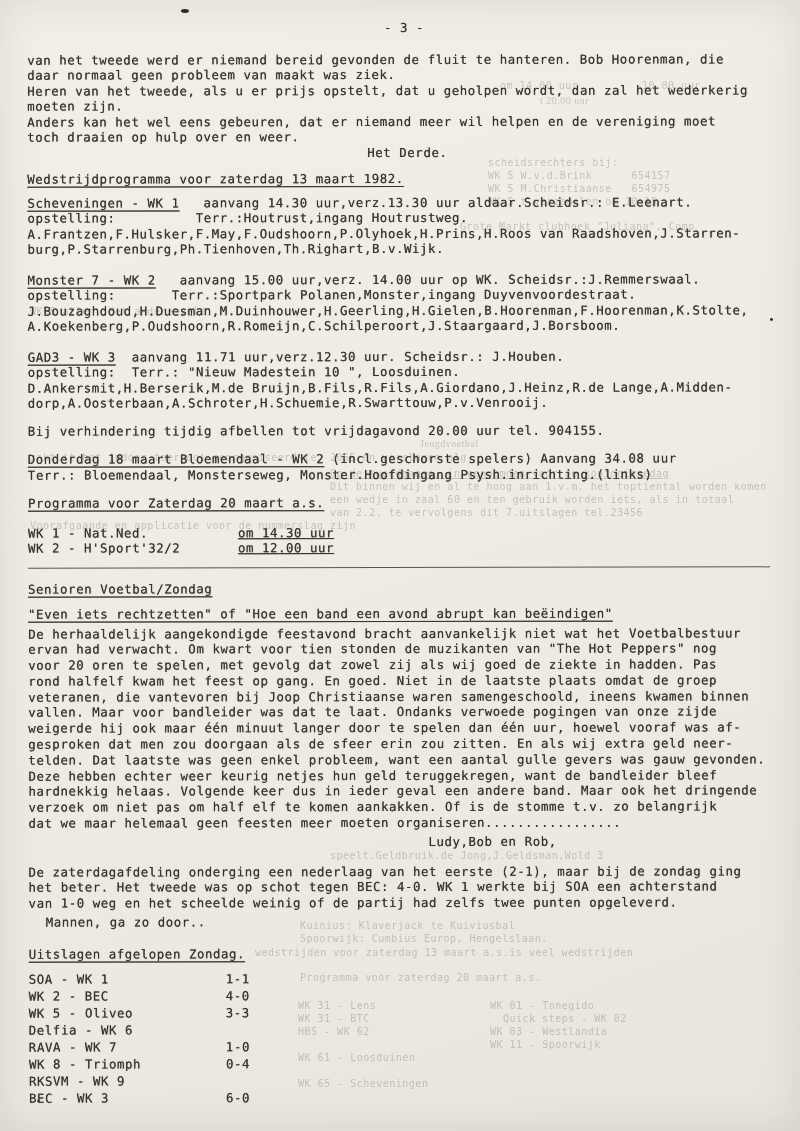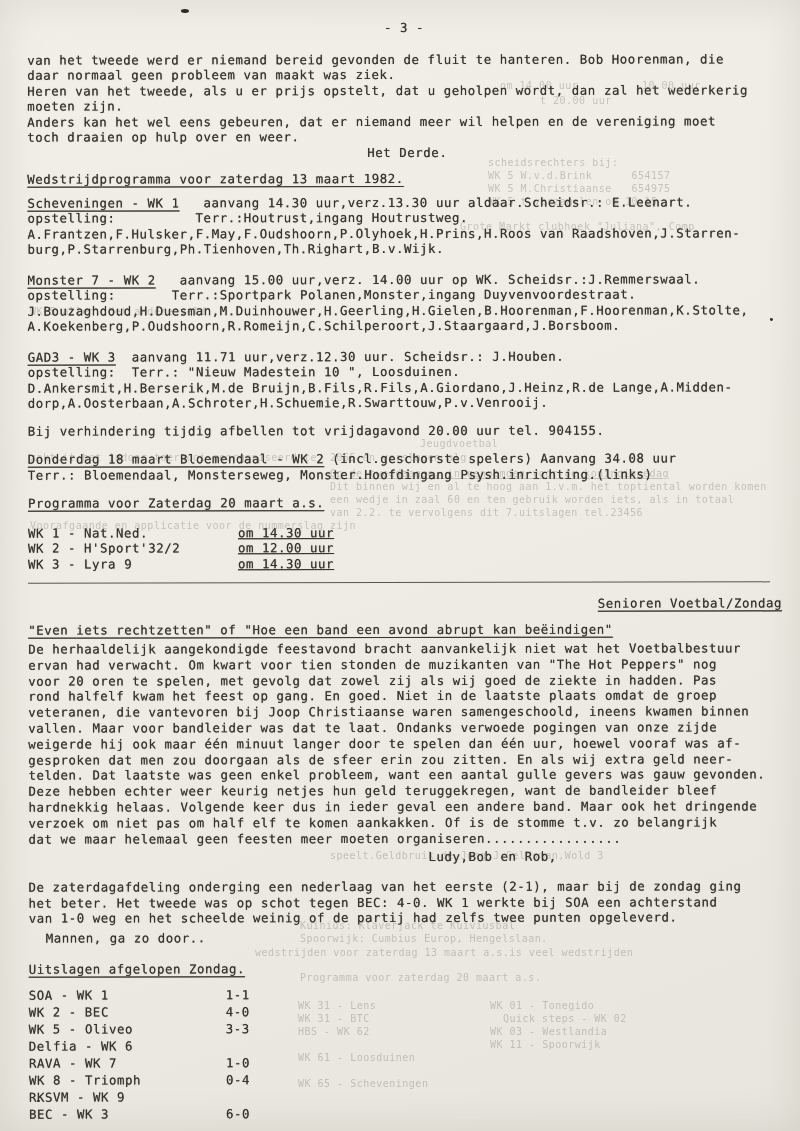--- a/index.html
+++ b/index.html
@@ -30,21 +30,21 @@
   .sig-derde{padding-left:340px;}
   .h-program{margin-top:11px;}
   .match-block{margin-top:15px;}
   .match-block.first{margin-top:8px;}
   .phone-note{margin-top:12px;}
   .thursday{margin-top:13px;}
   .h-saturday{margin-top:13px;}
   .fixtures{margin-top:14px;text-decoration:underline;}
   .col-fix{display:inline-block;width:210px;}
   .divider{margin-top:11px;border-top:1.6px solid rgba(62,60,54,.85);width:742px;}
-  .h-sunday{margin-top:13px;text-align:right;}
+  .h-sunday{margin-top:13px;}
   .party-title{margin-top:10px;}
   .party{margin-top:4px;}
   .party .line{line-height:15.8px;min-height:15.8px;}
   .sig-ludy{padding-left:400px;margin-top:3px;}
   .p-weekend{margin-top:14px;}
   .closing{margin-top:4px;padding-left:17px;}
   .h-results{margin-top:16px;}
   .results{margin-top:9px;}
   .results .line{line-height:17px;min-height:17px;}
   .col-match{display:inline-block;width:197px;}
@@ -61,28 +61,28 @@
   .speck{position:absolute;background:#2c2b27;border-radius:45% 55% 50% 50%;}
 </style>
 </head>
 <body>
 
 <div class="page">
 
   <div class="bleed-layer">
       <div class="bleed" style="left: 500px; top: 80px;">om 14.00 uur</div>
       <div class="bleed" style="left: 642px; top: 80px;">10.00 uur</div>
-      <div class="bleed" style="left: 540px; top: 95px;">t 20.00 uur</div>
+      <div class="bleed" style="left: 540px; top: 95px; font-family: Liberation Serif, serif;">t 20.00 uur</div>
       <div class="bleed" style="left: 488px; top: 157px;">scheidsrechters bij:</div>
       <div class="bleed" style="left: 488px; top: 170px;">WK 5 W.v.d.Brink      654157</div>
       <div class="bleed" style="left: 488px; top: 183px;">WK 5 M.Christiaanse   654975</div>
       <div class="bleed" style="left: 488px; top: 196px;">WK 5 t.verzamelen om 10.15</div>
       <div class="bleed" style="left: 460px; top: 221px;">Grote Markt clubhoek "Juliana", Comp</div>
       <div class="bleed" style="left: 30px; top: 306px;">WK 5 allen. Het andere veld</div>
-      <div class="bleed" style="left: 420px; top: 438px;">Jeugdvoetbal</div>
+      <div class="bleed" style="left: 420px; top: 438px; font-family: Liberation Serif, serif;">Jeugdvoetbal</div>
       <div class="bleed" style="left: 30px; top: 452px;">zakt.it.het indoor toernooi georganiseerd te, 2055 en verslagen alg.</div>
       <div class="bleed" style="left: 330px; top: 468px; text-decoration: underline;">Op de tweedaagse, in genoemden voor de koninginnedag</div>
       <div class="bleed" style="left: 330px; top: 481px;">Dit binnen wij en al te hoog aan 1.v.m. het toptiental worden komen</div>
       <div class="bleed" style="left: 330px; top: 494px;">een wedje in zaal 60 en ten gebruik worden iets, als in totaal</div>
       <div class="bleed" style="left: 330px; top: 507px;">van 2.2. te vervolgens dit 7.uitslagen tel.23456</div>
       <div class="bleed" style="left: 30px; top: 520px;">Voorafgaande en applicatie voor de nummerslag zijn</div>
       <div class="bleed" style="left: 330px; top: 850px;">speelt.Geldbruik.de Jong,J.Geldsman,Wold 3</div>
       <div class="bleed" style="left: 300px; top: 920px;">Kuinius: Klaverjack te Kuiviusbal</div>
       <div class="bleed" style="left: 300px; top: 933px;">Spoorwijk: Cumbius Europ, Hengelslaan.</div>
       <div class="bleed" style="left: 255px; top: 947px;">wedstrijden voor zaterdag 13 maart a.s.is veel wedstrijden</div>
@@ -144,21 +144,20 @@
     <div class="thursday">
       <div class="line"><span class="u">Donderdag 18 maart Bloemendaal - WK 2</span><span> (incl.geschorste spelers) Aanvang 34.08 uur</span></div>
       <div class="line">Terr.: Bloemendaal, Monsterseweg, Monster.Hoofdingang Psysh.inrichting.(links)</div>
     </div>
 
     <div class="line h-saturday"><span class="u">Programma voor Zaterdag 20 maart a.s.</span></div>
 
     <div class="fixtures">
       <div class="line"><span class="col-fix">WK 1 - Nat.Ned.</span><span>om 14.30 uur</span></div>
       <div class="line"><span class="col-fix">WK 2 - H'Sport'32/2</span><span>om 12.00 uur</span></div>
-      <div class="line"><span class="col-fix">WK 3 - Lyra 9</span><span>om 14.30 uur</span></div>
     </div>
 
     <div class="divider"></div>
 
     <div class="line h-sunday"><span class="u">Senioren Voetbal/Zondag</span></div>
 
     <div class="line party-title"><span class="u">"Even iets rechtzetten" of "Hoe een band een avond abrupt kan beëindigen"</span></div>
 
     <div class="party">
       <div class="line">De herhaaldelijk aangekondigde feestavond bracht aanvankelijk niet wat het Voetbalbestuur</div>

